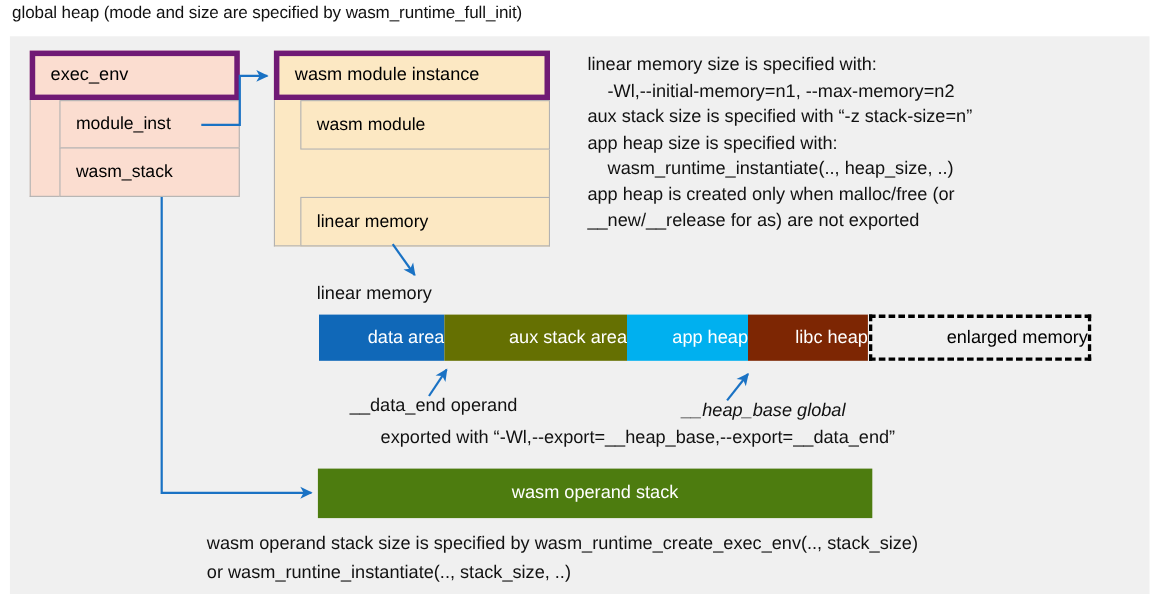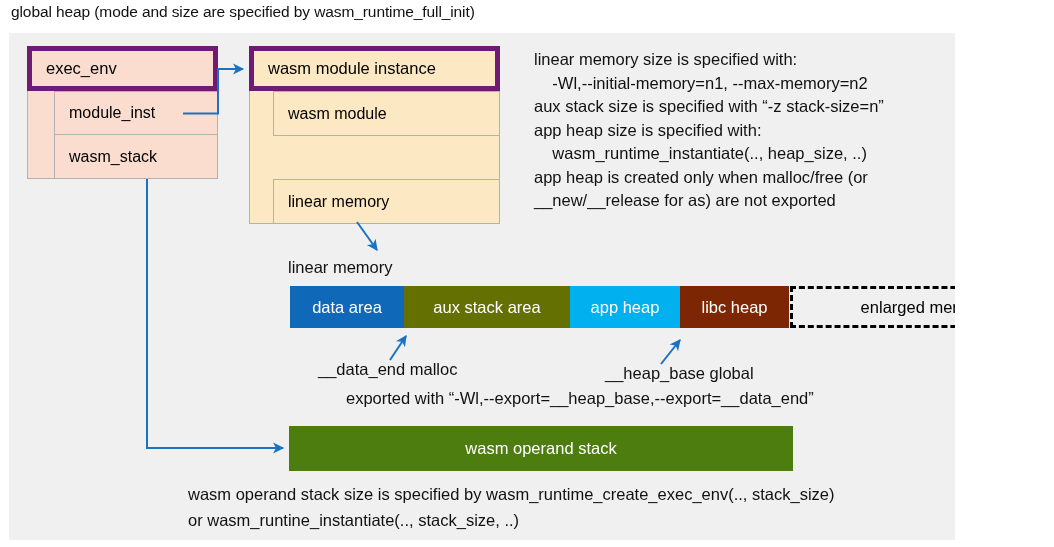--- a/index.html
+++ b/index.html
@@ -3,21 +3,21 @@
 <meta charset="utf-8">
 <style>
   * { box-sizing: border-box; }
   html, body {
     margin: 0; padding: 0;
     background: #ffffff;
     font-family: "Liberation Sans", sans-serif;
   }
   #root {
     position: relative;
-    width: 955px;
+    width: 1054px;
     height: 547px;
     overflow: hidden;
     background: #ffffff;
   }
   #title {
     position: absolute;
     left: 11px; top: 3px;
     font-size: 15.5px;
     color: #111111;
     white-space: nowrap;
@@ -54,21 +54,21 @@
   .struct-gutter {
     position: absolute;
     border: 1px solid #b2b2b2;
     border-top: none;
   }
 
   
   .memseg {
     position: absolute;
     top: 286px; height: 42px;
-    display: flex; align-items: center; justify-content: center;
+    display: flex; align-items: center; justify-content: flex-end;
     color: #ffffff;
     font-size: 16.5px;
     white-space: nowrap;
   }
   #seg-enlarged {
     position: absolute;
     top: 286px; height: 42px;
     border: 3px dashed #000000;
     background: #f0f0f0;
     display: flex; align-items: center; justify-content: flex-end;
@@ -95,21 +95,21 @@
   
   .freetext {
     position: absolute;
     font-size: 16.5px;
     color: #111111;
     white-space: pre;
     line-height: 23.5px;
   }
   #notes-right { left: 534px; top: 48px; }
   #note-data-end { left: 318px; top: 358px; }
-  #note-heap-base { left: 605px; top: 362px; }
+  #note-heap-base { left: 620px; top: 362px; font-style: italic; }
   #note-exported { left: 317px; top: 387px; margin-left: 29px; }
   #note-bottom { left: 188px; top: 481px; line-height: 26px; }
 
   svg.lines {
     position: absolute;
     left: 0; top: 0;
     width: 1054px; height: 547px;
     pointer-events: none;
     overflow: visible;
   }
@@ -164,21 +164,21 @@
   <div class="memseg" style="left:570px; width:110px; background:#00b0ef;">
     <span>app heap</span>
   </div>
   <div class="memseg" style="left:680px; width:109px; background:#7d2603;">
     <span>libc heap</span>
   </div>
   <div id="seg-enlarged" style="left:790px; width:202px;">
     <span>enlarged memory</span>
   </div>
 
-  <div class="freetext" id="note-data-end">__data_end malloc</div>
+  <div class="freetext" id="note-data-end">__data_end operand</div>
   <div class="freetext" id="note-heap-base">__heap_base global</div>
   <div class="freetext" id="note-exported">exported with “-Wl,--export=__heap_base,--export=__data_end”</div>
 
   <div id="operand-stack">
     <span>wasm operand stack</span>
   </div>
   <div class="freetext" id="note-bottom">wasm operand stack size is specified by wasm_runtime_create_exec_env(.., stack_size)
 or wasm_runtine_instantiate(.., stack_size, ..)</div>
 
   <svg class="lines" viewBox="0 0 1054 547" xmlns="http://www.w3.org/2000/svg">

